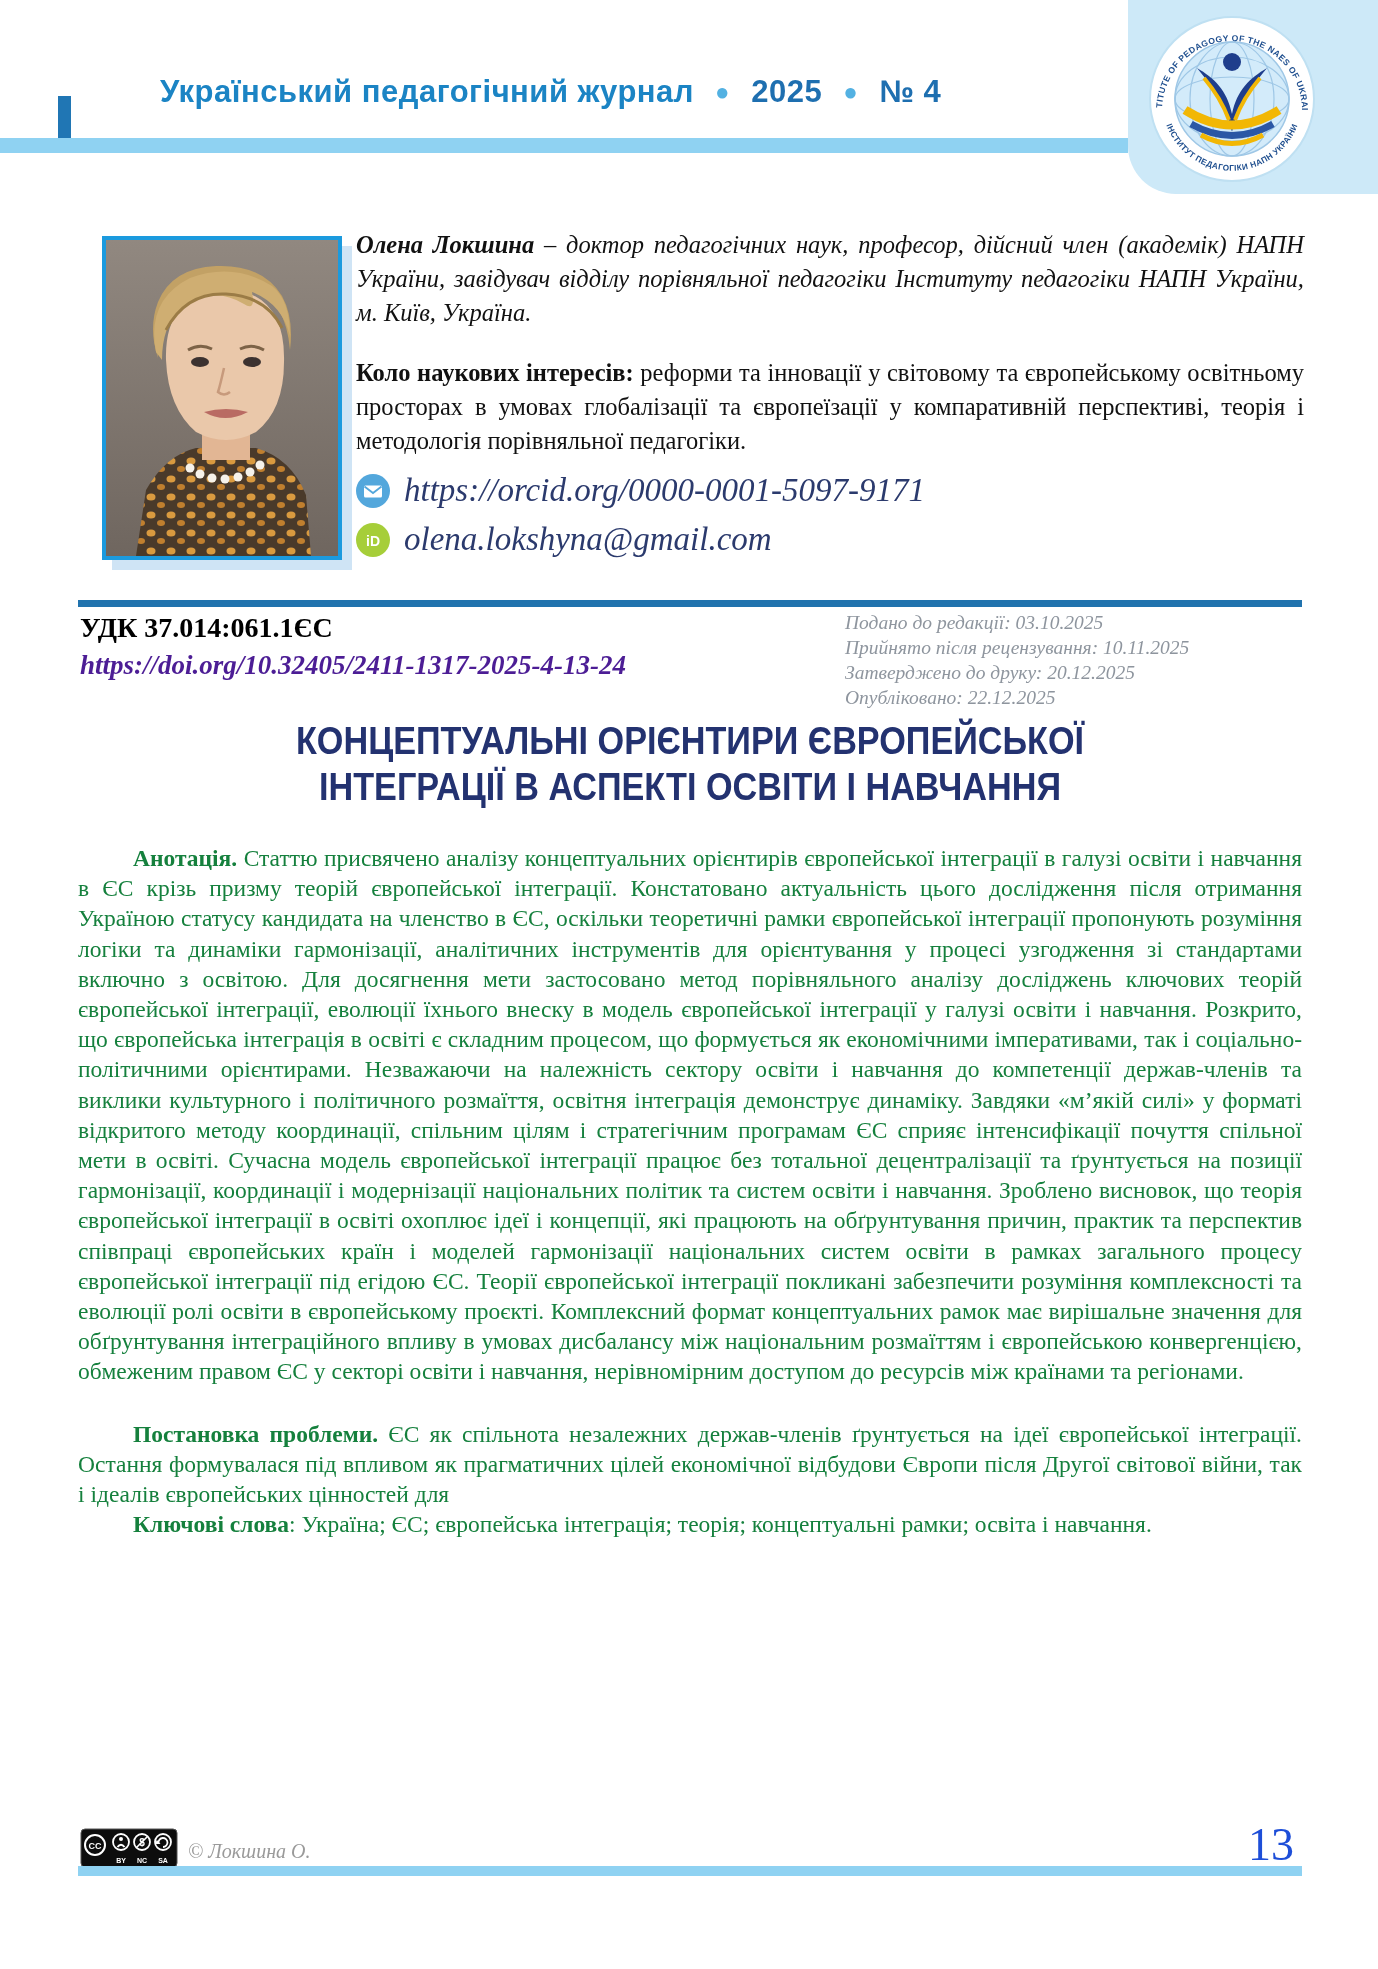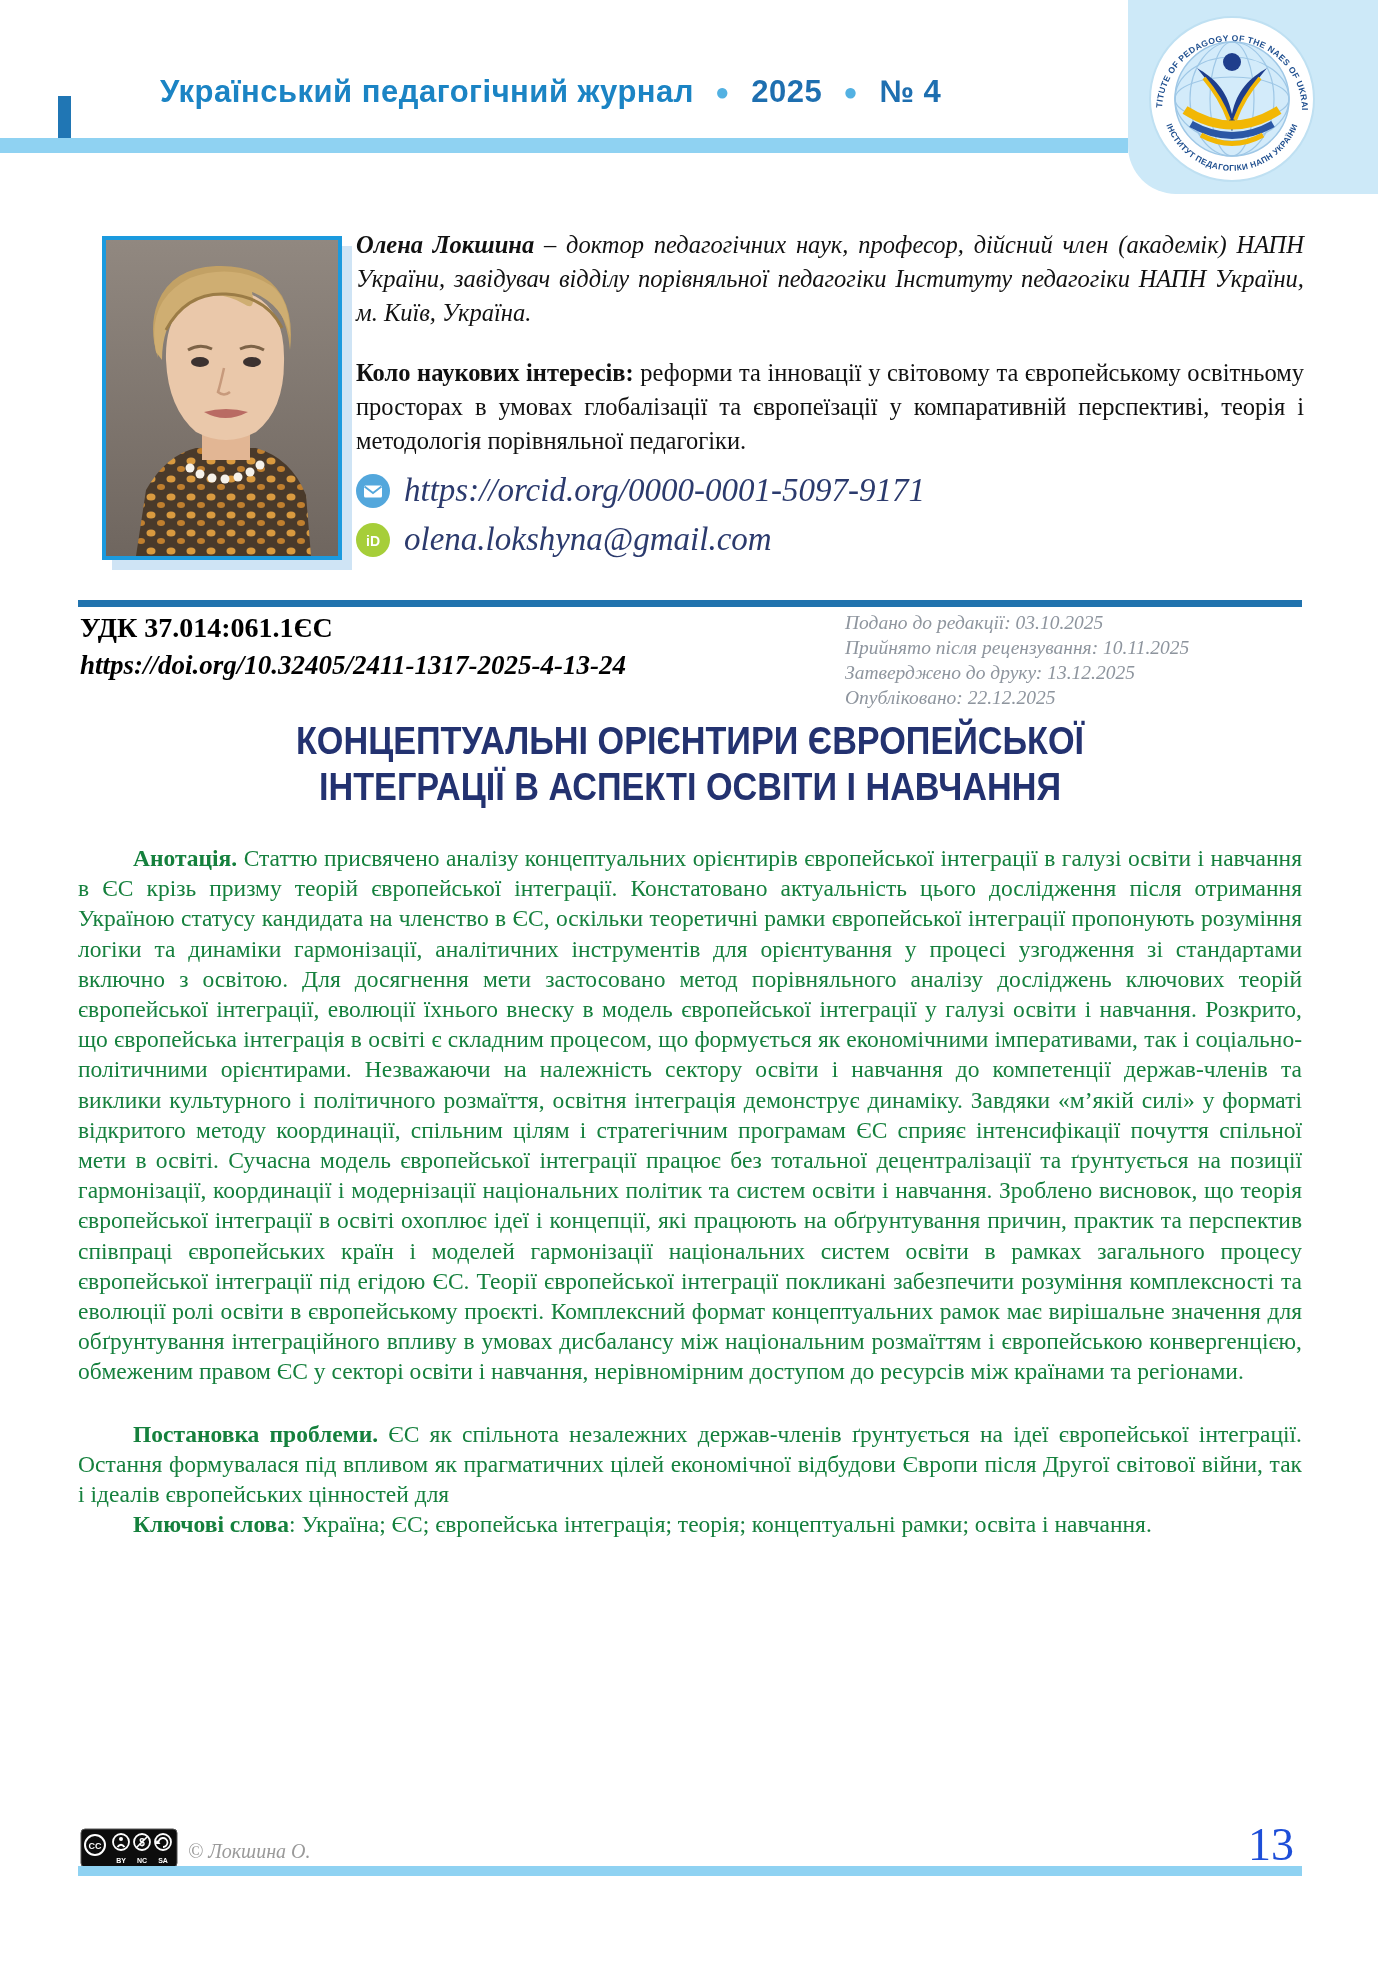--- a/index.html
+++ b/index.html
@@ -40,21 +40,21 @@
   .interests-p .ilabel { font-weight:bold; }
   .id-row { display:flex; align-items:center; margin-top:14px; }
   .id-row + .id-row { margin-top:12px; }
   .id-row svg { flex:0 0 auto; margin-right:14px; }
   .id-text { font-style:italic; font-size:33px; color:#2b3a6d; }
   
   .rule { position:absolute; left:78px; top:600px; width:1224px; height:7px; background:#2173ae; }
   .udc { position:absolute; left:80px; top:612px; font-weight:bold; font-size:28px; color:#000; }
   .doi {
     position:absolute; left:80px; top:650px; font-weight:bold; font-style:italic;
-    font-size:27px; color:#000000;
+    font-size:27px; color:#4c1d95;
   }
   .dates { position:absolute; left:845px; top:610px; font-style:italic; font-size:19.5px;
     line-height:25px; color:#8e959e; }
   .article-title {
     position:absolute; left:78px; top:718px; width:1224px; text-align:center;
     font-family:"Liberation Sans", sans-serif; font-weight:bold; font-size:38px;
     line-height:46px; color:#233270; transform:scaleX(0.9);
   }
   
   .bodytext { position:absolute; left:78px; top:843px; width:1224px; }
@@ -174,21 +174,21 @@
       <span class="id-text">olena.lokshyna@gmail.com</span>
     </div>
   </div>
 
   <div class="rule"></div>
   <div class="udc">УДК 37.014:061.1ЄС</div>
   <div class="doi">https://doi.org/10.32405/2411-1317-2025-4-13-24</div>
   <div class="dates">
     <div>Подано до редакції: 03.10.2025</div>
     <div>Прийнято після рецензування: 10.11.2025</div>
-    <div>Затверджено до друку: 13.12.2025</div>
+    <div>Затверджено до друку: 20.12.2025</div>
     <div>Опубліковано: 22.12.2025</div>
   </div>
 
   <div class="article-title">
     <div>КОНЦЕПТУАЛЬНІ ОРІЄНТИРИ ЄВРОПЕЙСЬКОЇ</div>
     <div>ІНТЕГРАЦІЇ В АСПЕКТІ ОСВІТИ І НАВЧАННЯ</div>
   </div>
 
   <div class="bodytext">
     <p class="para"><b>Анотація.</b> <span>Статтю присвячено аналізу концептуальних орієнтирів європейської інтеграції в галузі освіти і навчання в ЄС крізь призму теорій європейської інтеграції. Констатовано актуальність цього дослідження після отримання Україною статусу кандидата на членство в ЄС, оскільки теоретичні рамки європейської інтеграції пропонують розуміння логіки та динаміки гармонізації, аналітичних інструментів для орієнтування у процесі узгодження зі стандартами включно з освітою. Для досягнення мети застосовано метод порівняльного аналізу досліджень ключових теорій європейської інтеграції, еволюції їхнього внеску в модель європейської інтеграції у галузі освіти і навчання. Розкрито, що європейська інтеграція в освіті є складним процесом, що формується як економічними імперативами, так і соціально-політичними орієнтирами. Незважаючи на належність сектору освіти і навчання до компетенції держав-членів та виклики культурного і політичного розмаїття, освітня інтеграція демонструє динаміку. Завдяки «м’якій силі» у форматі відкритого методу координації, спільним цілям і стратегічним програмам ЄС сприяє інтенсифікації почуття спільної мети в освіті. Сучасна модель європейської інтеграції працює без тотальної децентралізації та ґрунтується на позиції гармонізації, координації і модернізації національних політик та систем освіти і навчання. Зроблено висновок, що теорія європейської інтеграції в освіті охоплює ідеї і концепції, які працюють на обґрунтування причин, практик та перспектив співпраці європейських країн і моделей гармонізації національних систем освіти в рамках загального процесу європейської інтеграції під егідою ЄС. Теорії європейської інтеграції покликані забезпечити розуміння комплексності та еволюції ролі освіти в європейському проєкті. Комплексний формат концептуальних рамок має вирішальне значення для обґрунтування інтеграційного впливу в умовах дисбалансу між національним розмаїттям і європейською конвергенцією, обмеженим правом ЄС у секторі освіти і навчання, нерівномірним доступом до ресурсів між країнами та регіонами.</span></p>

